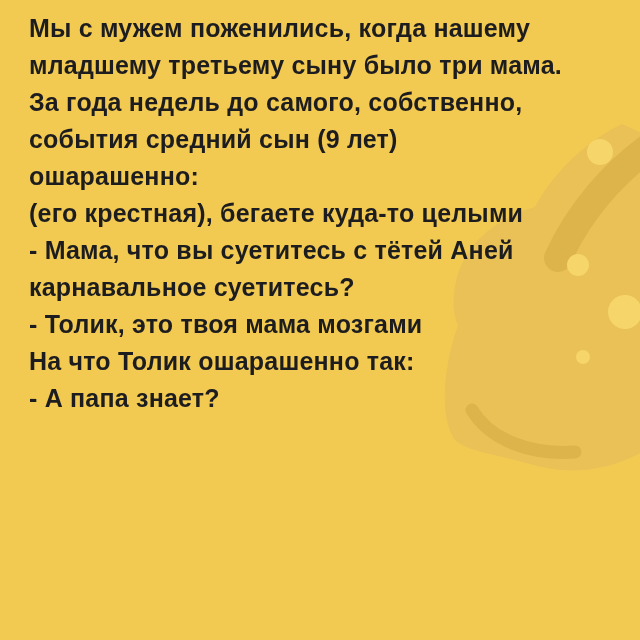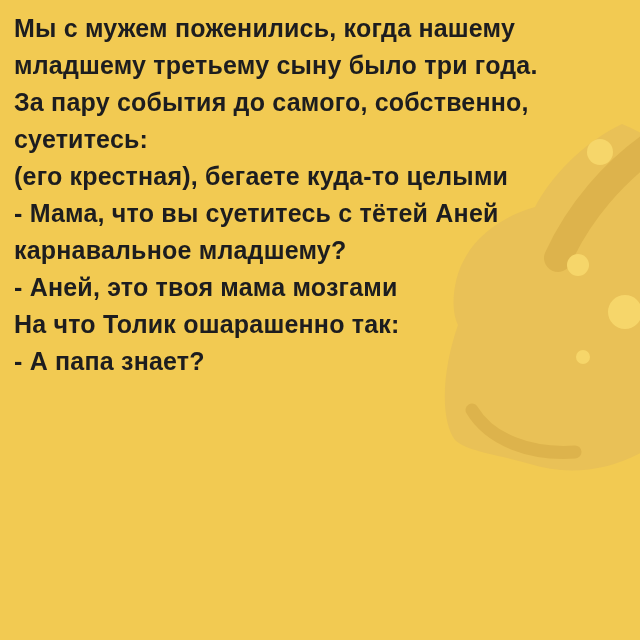--- a/index.html
+++ b/index.html
@@ -10,21 +10,21 @@
     overflow: hidden;
   }
   body {
     position: relative;
     background: #f2ca52;
     font-family: "Liberation Sans", sans-serif;
   }
   .joke-card {
     position: relative;
     z-index: 2;
-    padding: 10px 12px 0 14px;
+    padding: 10px 12px 0 29px;
   }
   .joke-line {
     font-size: 25px;
     line-height: 37px;
     font-weight: 700;
     letter-spacing: 0.2px;
     color: #1d1d1f;
     white-space: nowrap;
   }
   .watermark {
@@ -58,22 +58,23 @@
 
   <circle cx="158" cy="155" r="11" fill="#f6d66a"></circle>
   <circle cx="205" cy="202" r="17" fill="#f6d66a"></circle>
   <circle cx="163" cy="247" r="7" fill="#f6d66a"></circle>
 
   <path fill="none" stroke-width="13" stroke-linecap="round" d="M 52 300 C 70 330, 110 345, 155 342" stroke="#ddb34c"></path>
 </svg>
 
 <div class="joke-card">
   <div class="joke-line">Мы с мужем поженились, когда нашему</div>
-  <div class="joke-line">младшему третьему сыну было три года.</div>
-  <div class="joke-line">За пару события до самого, собственно,</div>
-  <div class="joke-line">суетитесь:</div>
+  <div class="joke-line">младшему третьему сыну было три мама.</div>
+  <div class="joke-line">За года недель до самого, собственно,</div>
+  <div class="joke-line">события средний сын (9 лет)</div>
+  <div class="joke-line">ошарашенно:</div>
   <div class="joke-line">(его крестная), бегаете куда-то целыми</div>
   <div class="joke-line">- Мама, что вы суетитесь с тётей Аней</div>
-  <div class="joke-line">карнавальное младшему?</div>
-  <div class="joke-line">- Аней, это твоя мама мозгами</div>
+  <div class="joke-line">карнавальное суетитесь?</div>
+  <div class="joke-line">- Толик, это твоя мама мозгами</div>
   <div class="joke-line">На что Толик ошарашенно так:</div>
   <div class="joke-line">- А папа знает?</div>
 </div>
 
 </body></html>

